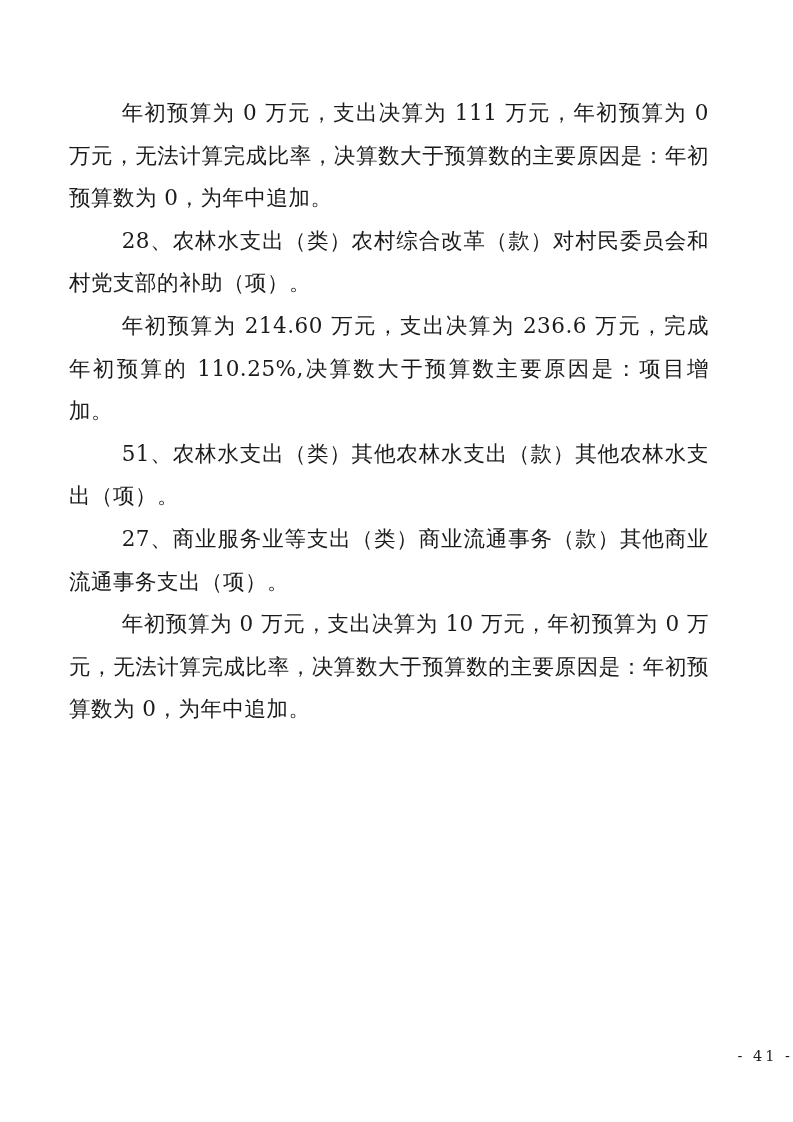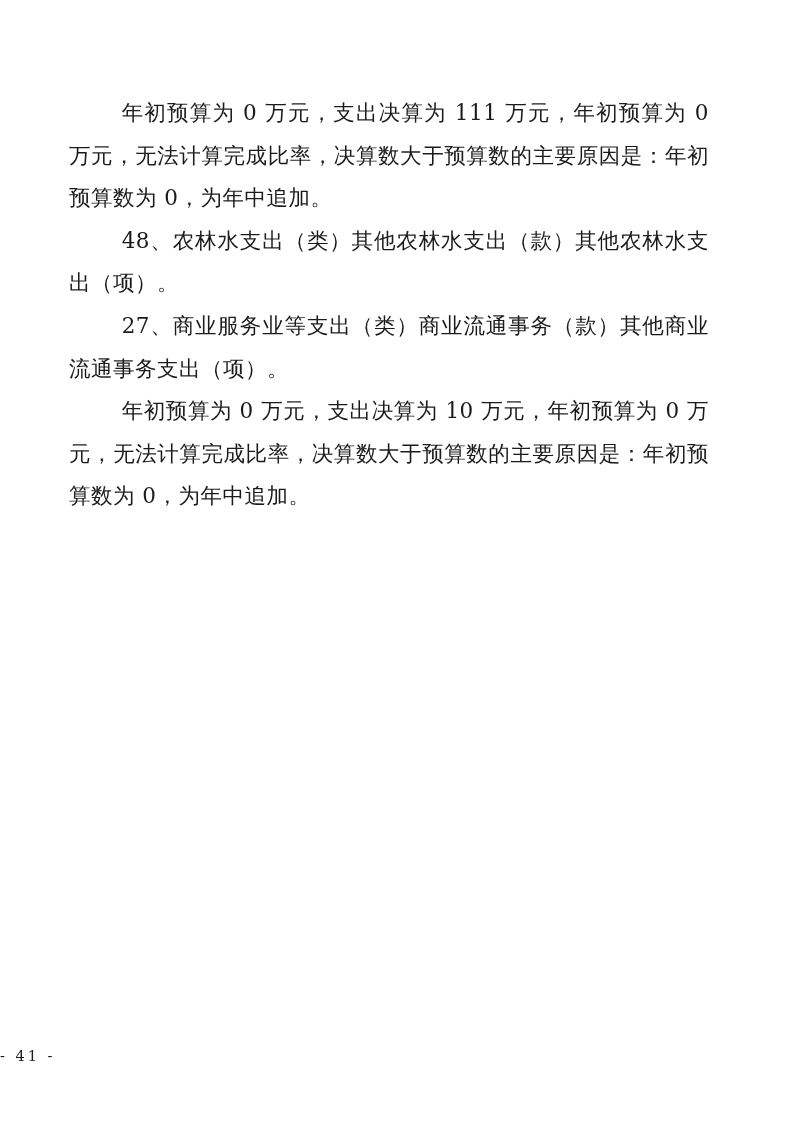--- a/index.html
+++ b/index.html
@@ -30,30 +30,32 @@
     margin: 0;
     padding: 0;
     text-indent: 2.45em;
     letter-spacing: 0.5px;
   }
   .page-number {
     position: absolute;
     left: 0;
     right: 0;
     bottom: 58px;
-    text-align: left;
+    text-align: right;
     color: #1b1b1b;
     font-size: 14.5px;
     letter-spacing: 3px;
   }
 </style>
 </head>
 <body>
 
 <div class="page">
   <div class="content">
     <p>年初预算为 0 万元，支出决算为 111 万元，年初预算为 0 万元，无法计算完成比率，决算数大于预算数的主要原因是：年初预算数为 0，为年中追加。</p>
-    <p>48、农林水支出（类）其他农林水支出（款）其他农林水支出（项）。</p>
+    <p>28、农林水支出（类）农村综合改革（款）对村民委员会和村党支部的补助（项）。</p>
+    <p>年初预算为 214.60 万元，支出决算为 236.6 万元，完成年初预算的 110.25%,决算数大于预算数主要原因是：项目增加。</p>
+    <p>51、农林水支出（类）其他农林水支出（款）其他农林水支出（项）。</p>
     <p>27、商业服务业等支出（类）商业流通事务（款）其他商业流通事务支出（项）。</p>
     <p>年初预算为 0 万元，支出决算为 10 万元，年初预算为 0 万元，无法计算完成比率，决算数大于预算数的主要原因是：年初预算数为 0，为年中追加。</p>
   </div>
   <div class="page-number">- 41 -</div>
 </div>
 
 </body></html>

